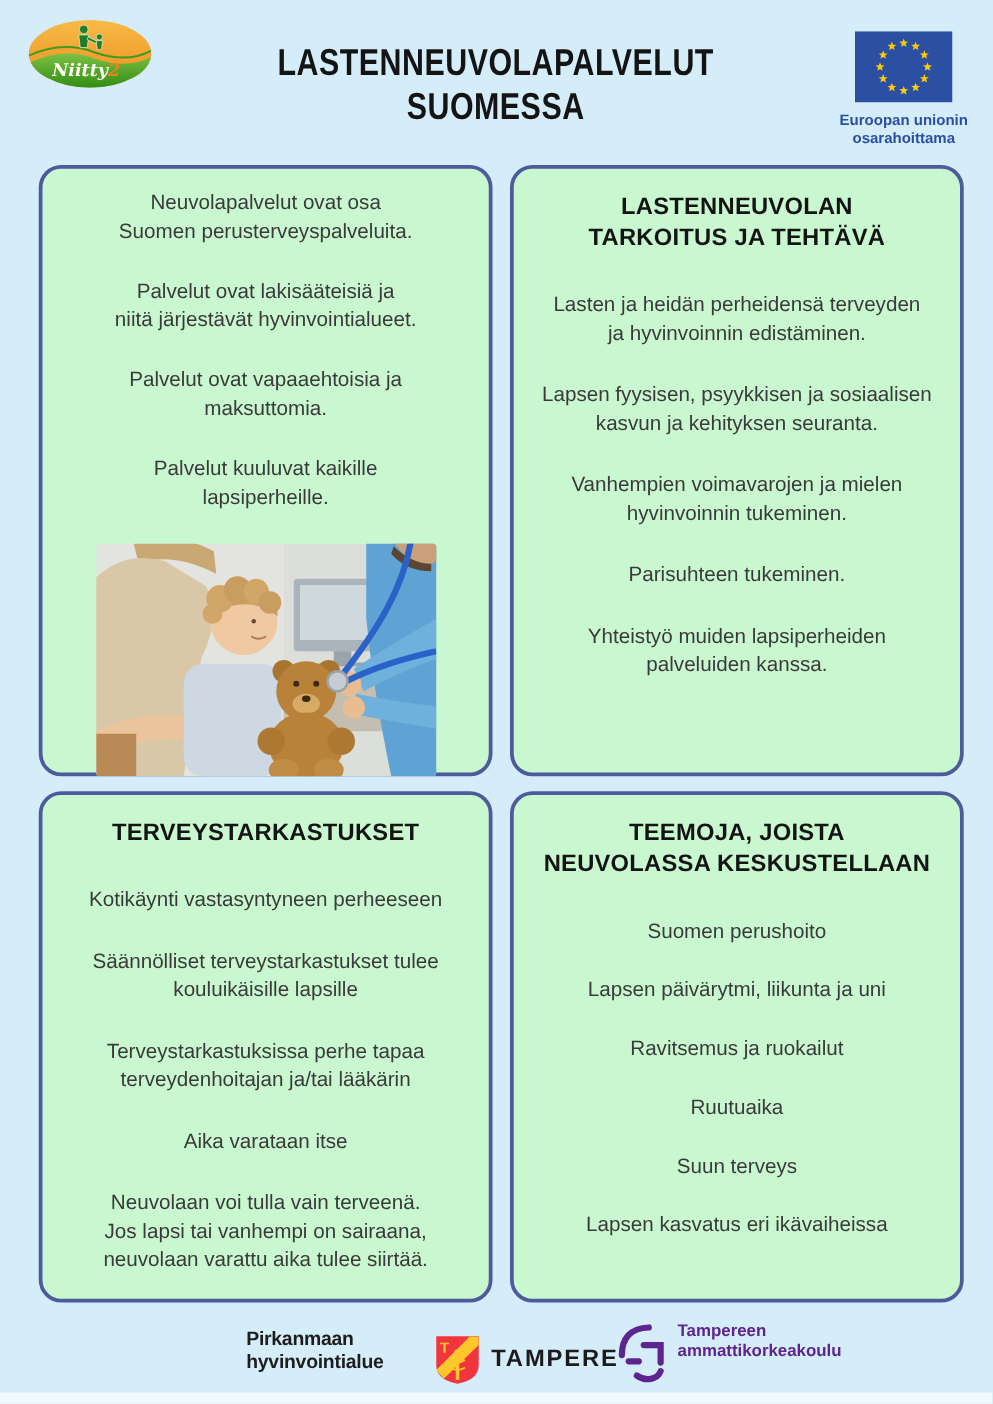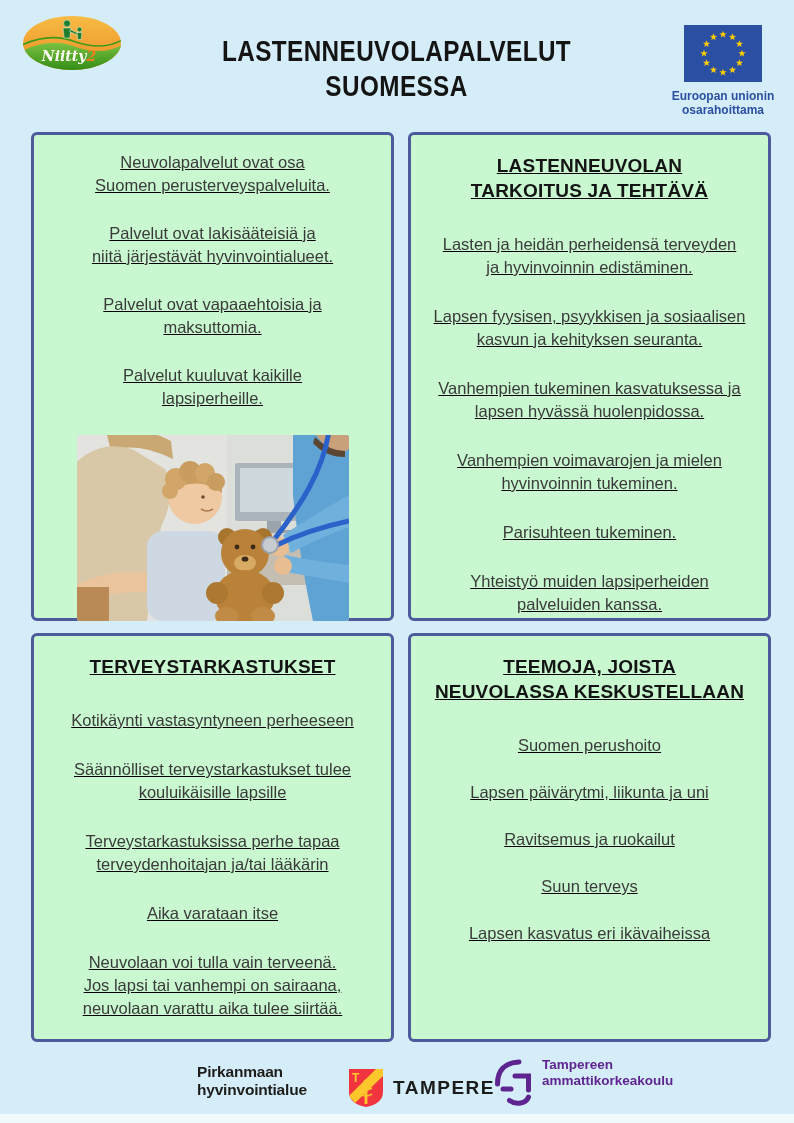--- a/index.html
+++ b/index.html
@@ -31,24 +31,23 @@
   .eu-caption{margin-top:7px;font-size:12px;line-height:14px;font-weight:700;color:var(--eu-blue);white-space:pre-line;}
   
   .grid{
     position:absolute;left:31px;top:132px;width:740px;
     display:grid;grid-template-columns:363px 363px;grid-template-rows:489px 409px;
     column-gap:14px;row-gap:12px;
   }
   .card{
     background:var(--card-bg);
     border:3px solid var(--card-border);
-    border-radius:6px;
+    border-radius:18px;
     padding:14px 8px 0;
     text-align:center;
-    text-decoration:underline;
   }
   .card h2{
     font-size:19px;line-height:25px;font-weight:700;color:var(--text-dark);
     margin:4px 0 30px;white-space:pre-line;letter-spacing:.2px;
   }
   .card p{
     font-size:16.5px;line-height:23px;color:var(--text-body);
     margin:0 0 25px;white-space:pre-line;
   }
   .card-intro p:first-child{margin-top:2px;}
@@ -212,22 +211,20 @@
     </svg>
   </section>
 
   <section class="card card-purpose">
     <h2>LASTENNEUVOLAN
 TARKOITUS JA TEHTÄVÄ</h2>
     <p>Lasten ja heidän perheidensä terveyden
 ja hyvinvoinnin edistäminen.</p>
     <p>Lapsen fyysisen, psyykkisen ja sosiaalisen
 kasvun ja kehityksen seuranta.</p>
-    <p>Vanhempien tukeminen kasvatuksessa ja
-lapsen hyvässä huolenpidossa.</p>
     <p>Vanhempien voimavarojen ja mielen
 hyvinvoinnin tukeminen.</p>
     <p>Parisuhteen tukeminen.</p>
     <p>Yhteistyö muiden lapsiperheiden
 palveluiden kanssa.</p>
   </section>
 
   <section class="card card-checkups">
     <h2>TERVEYSTARKASTUKSET</h2>
     <p>Kotikäynti vastasyntyneen perheeseen</p>
@@ -240,20 +237,21 @@
 Jos lapsi tai vanhempi on sairaana,
 neuvolaan varattu aika tulee siirtää.</p>
   </section>
 
   <section class="card card-themes">
     <h2>TEEMOJA, JOISTA
 NEUVOLASSA KESKUSTELLAAN</h2>
     <p>Suomen perushoito</p>
     <p>Lapsen päivärytmi, liikunta ja uni</p>
     <p>Ravitsemus ja ruokailut</p>
+    <p>Ruutuaika</p>
     <p>Suun terveys</p>
     <p>Lapsen kasvatus eri ikävaiheissa</p>
   </section>
 </div>
 
 <div class="pirkanmaa">Pirkanmaan
 hyvinvointialue</div>
 
 <div class="tampere-group">
   <svg width="36" height="40" viewBox="0 0 36 40">

